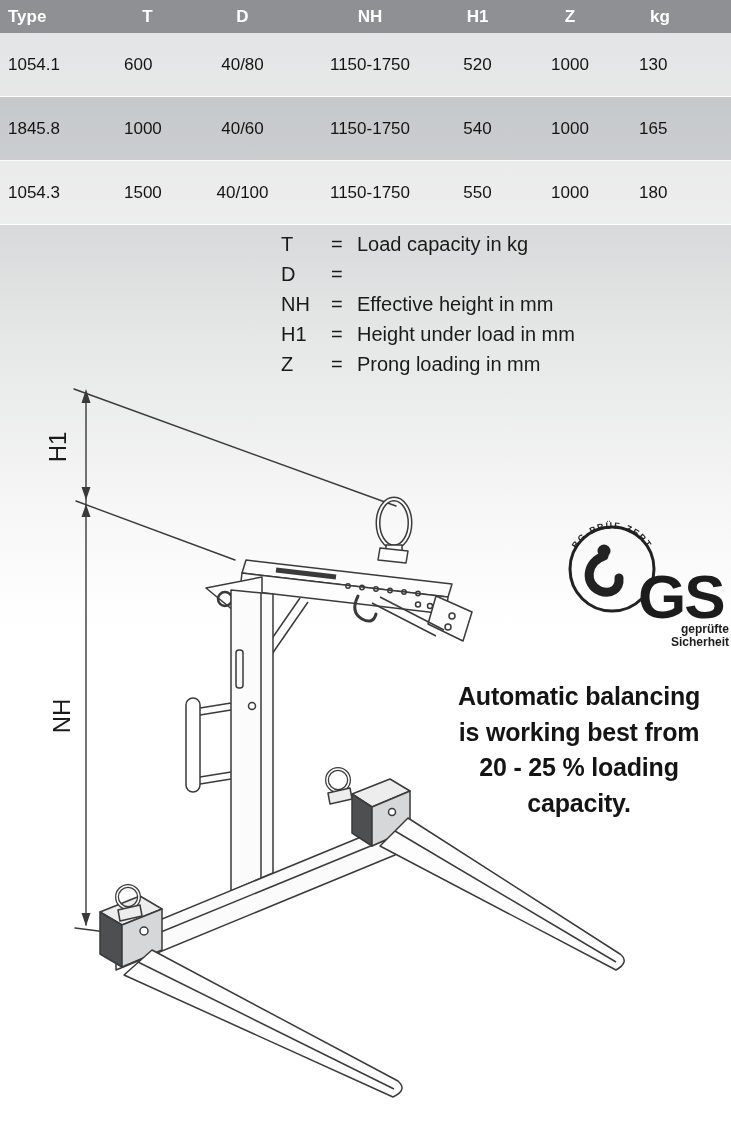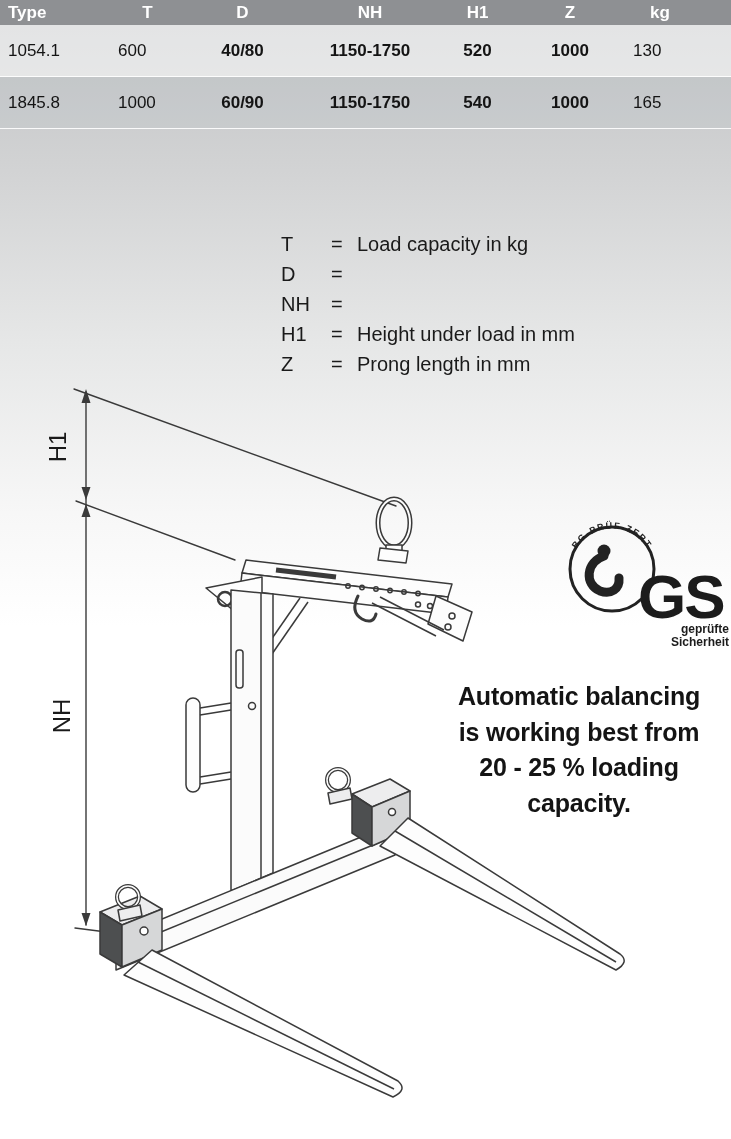--- a/index.html
+++ b/index.html
@@ -12,32 +12,32 @@
   .page{
     position:relative;width:731px;height:1139px;
     background:linear-gradient(to bottom,#bfc1c3 0%,#d2d3d4 15%,#e6e7e7 30%,#f7f7f7 45%,#ffffff 55%,#ffffff 100%);
   }
   table.spec-table{
     width:731px;border-collapse:collapse;table-layout:fixed;
     font-size:17px;
   }
   table.spec-table th{
     background:#8e9093;color:#ffffff;font-weight:bold;
-    height:25px;padding:0;
+    height:33px;padding:0;
   }
   table.spec-table td{
-    height:35px;padding:8px;color:#141414;
+    height:35px;padding:14px;color:#141414;
   }
   tbody tr{border-bottom:1px solid rgba(255,255,255,0.9);}
   tbody tr:nth-child(odd){background:rgba(255,255,255,0.55);}
   tbody tr:nth-child(even){background:rgba(190,195,198,0.30);}
   .c-type{text-align:left;padding-left:8px !important;}
   th.c-t{text-align:center;}
   td.c-t{text-align:left;padding-right:7px !important;}
-  .c-d,.c-nh,.c-h1,.c-z{text-align:center;font-weight:bold;}
+  .c-d,.c-nh,.c-h1,.c-z{text-align:center;}
   .c-kg{padding-right:36px !important;}
 
   .legend{
     position:absolute;left:281px;top:229px;
     font-size:20px;color:#1a1a1a;
   }
   .legend-row{display:flex;align-items:center;height:30px;}
   .legend-row .sym{width:50px;}
   .legend-row .eq{width:26px;}
 
@@ -81,52 +81,62 @@
         <td class="c-t">600</td>
         <td class="c-d">40/80</td>
         <td class="c-nh">1150-1750</td>
         <td class="c-h1">520</td>
         <td class="c-z">1000</td>
         <td class="c-kg">130</td>
       </tr>
       <tr>
         <td class="c-type">1845.8</td>
         <td class="c-t">1000</td>
-        <td class="c-d">60/90</td>
+        <td class="c-d">40/60</td>
         <td class="c-nh">1150-1750</td>
         <td class="c-h1">540</td>
         <td class="c-z">1000</td>
         <td class="c-kg">165</td>
       </tr>
+      <tr>
+        <td class="c-type">1054.3</td>
+        <td class="c-t">1500</td>
+        <td class="c-d">40/100</td>
+        <td class="c-nh">1150-1750</td>
+        <td class="c-h1">550</td>
+        <td class="c-z">1000</td>
+        <td class="c-kg">180</td>
+      </tr>
     </tbody>
   </table>
 
   <div class="legend">
     <div class="legend-row">
       <span class="sym">T</span>
       <span class="eq">=</span>
       <span class="desc">Load capacity in kg</span>
     </div>
     <div class="legend-row">
       <span class="sym">D</span>
       <span class="eq">=</span>
     </div>
     <div class="legend-row">
       <span class="sym">NH</span>
       <span class="eq">=</span>
+      <span class="desc">Effective height in mm</span>
     </div>
     <div class="legend-row">
       <span class="sym">H1</span>
       <span class="eq">=</span>
       <span class="desc">Height under load  in mm</span>
     </div>
     <div class="legend-row">
       <span class="sym">Z</span>
       <span class="eq">=</span>
-      <span class="desc">Prong length in mm</span>
+      <span class="desc">Prong loading in mm</span>
     </div>
   </div>
 
   <svg class="diagram" width="731" height="1139" viewBox="0 0 731 1139">
     <defs>
       <path id="gsArc" d="M 574 585 A 41 41 0 1 1 650 585"></path>
     </defs>
 
     <g stroke="#3a3a3a" stroke-width="1.4" fill="none" stroke-linecap="round">
       <line x1="74" y1="389" x2="396" y2="506"></line>

